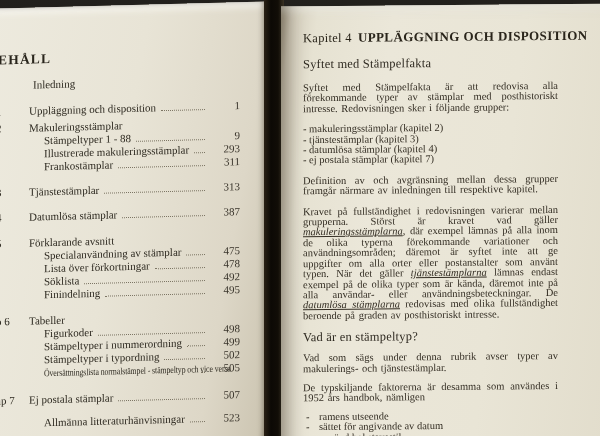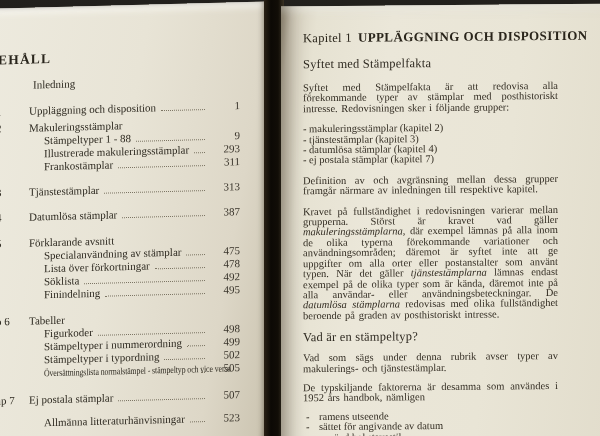--- a/index.html
+++ b/index.html
@@ -33,21 +33,21 @@
     transform:skewY(-.5deg);
     background:linear-gradient(97deg,#b3ab97 0%,#d6d0bf 3%,#e6e2d2 10%,#ebe7d9 30%,#e9e5d6 65%,#e2ddcc 100%);
     box-shadow:inset 14px 0 20px -10px rgba(45,34,18,.55), inset 0 10px 8px -6px rgba(255,255,250,.7);
   }
   .page-right .inner{padding:24px 46px 0 22px;color:#332d23;}
   .chapter-line{font-size:13px;color:#2a251b;white-space:nowrap;}
   .chapter-line .chap-label{font-weight:normal;font-size:12.5px;letter-spacing:.3px;}
   .chapter-line .chap-title{font-weight:bold;letter-spacing:.4px;margin-left:6px;}
   .rp-h2{font-size:12.5px;color:#2e2920;letter-spacing:.2px;}
   .rp-p{font-size:10.5px;line-height:10.4px;text-align:justify;word-spacing:1px;}
-  .rp-p i{font-style:italic;}
+  .rp-p i{font-style:italic;text-decoration:underline;}
   .rp-list{font-size:10.5px;line-height:10.4px;}
   .rp-list .li{display:flex;}
   .rp-list.flush .li .txt{white-space:nowrap;}
   .rp-list.indent .li .marker{flex:0 0 13px;padding-left:3px;}
   .noselect{user-select:none;}
 </style>
 </head>
 <body>
 
 <div class="photo noselect">
@@ -155,21 +155,21 @@
           </div>
         </div>
     </div>
   </div>
 
   <div style="position:absolute;left:264px;top:0;width:20px;height:436px;background:linear-gradient(90deg,#2a2115 0%,#0c0905 35%,#110d07 70%,#3a3224 100%);"></div>
 
   <div class="page page-right">
     <div class="inner">
       <div class="chapter-line">
-        <span class="chap-label">Kapitel  1</span><span class="chap-title">UPPLÄGGNING OCH DISPOSITION</span>
+        <span class="chap-label">Kapitel  4</span><span class="chap-title">UPPLÄGGNING OCH DISPOSITION</span>
       </div>
       <div id="rp-body">
           <div class="rp-h2" style="margin-top: 11px;">Syftet med Stämpelfakta</div>
           <div class="rp-p" style="margin-top: 11px;"><span>Syftet med Stämpelfakta är att redovisa alla förekommande typer av stämplar med posthistoriskt intresse. Redovisningen sker i följande grupper:</span></div>
           <div class="rp-list flush" style="margin-top: 10px;">
             <div class="li">
               <span class="txt">- makuleringsstämplar (kapitel 2)</span>
             </div>
             <div class="li">
               <span class="txt">- tjänstestämplar (kapitel 3)</span>

